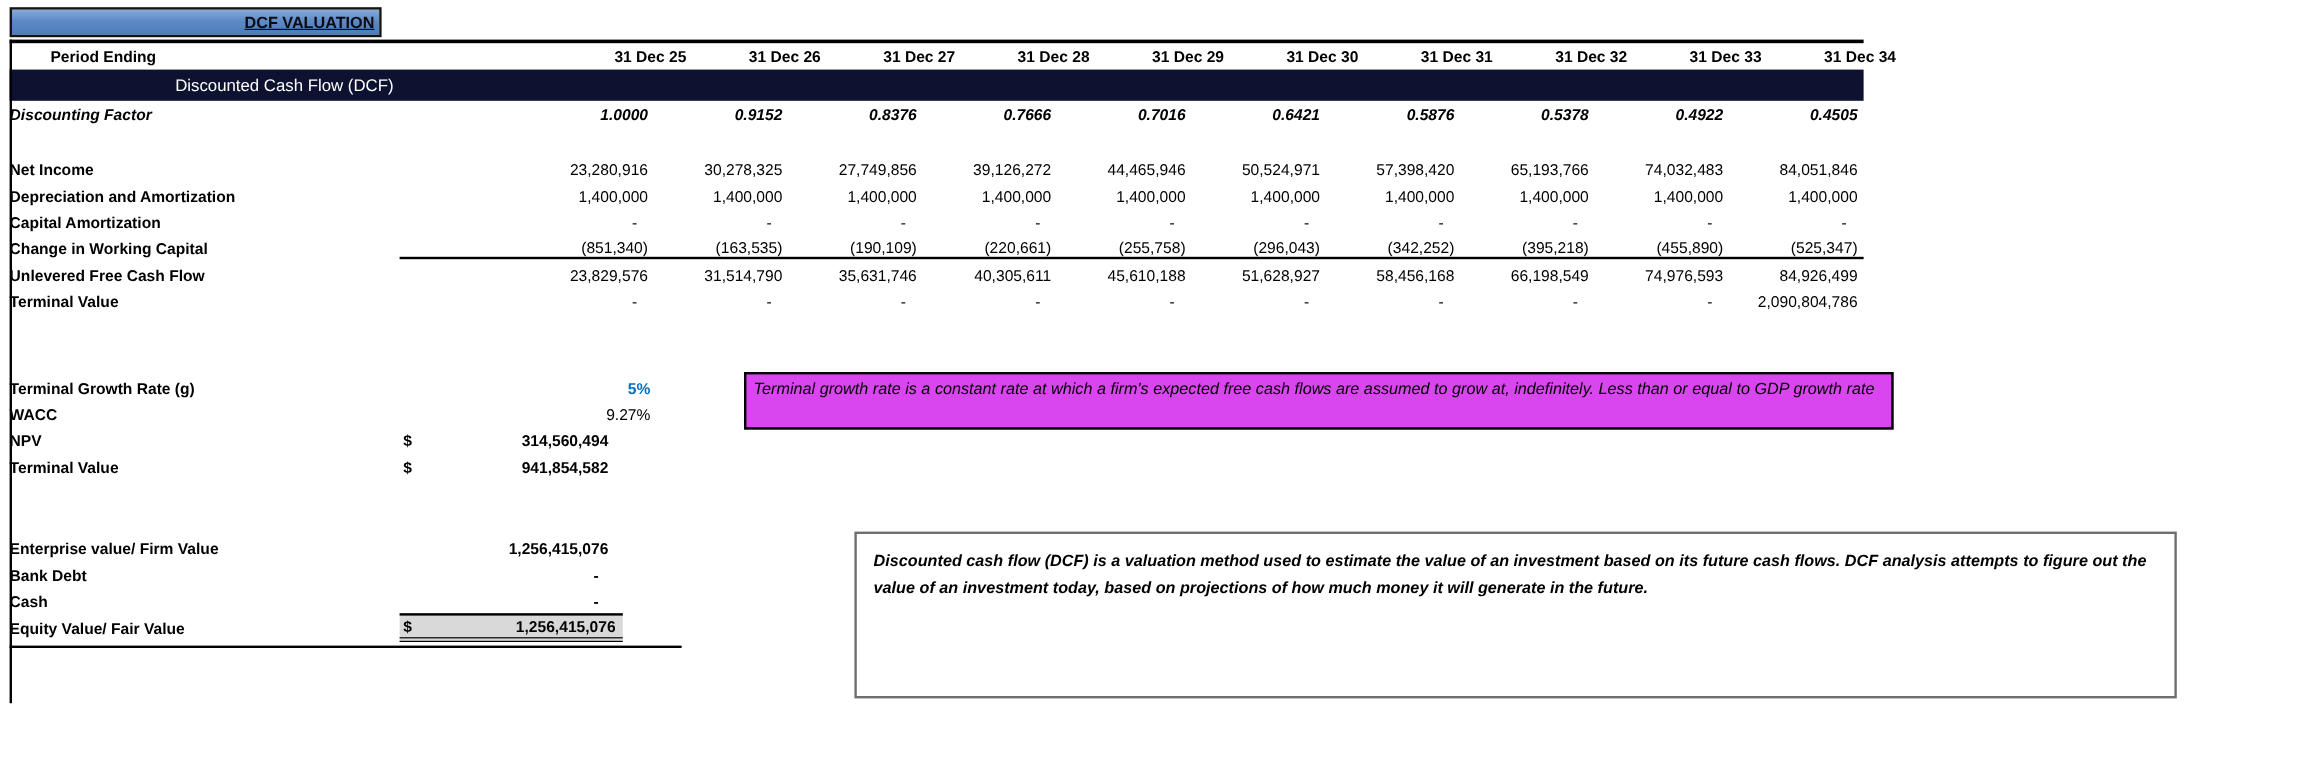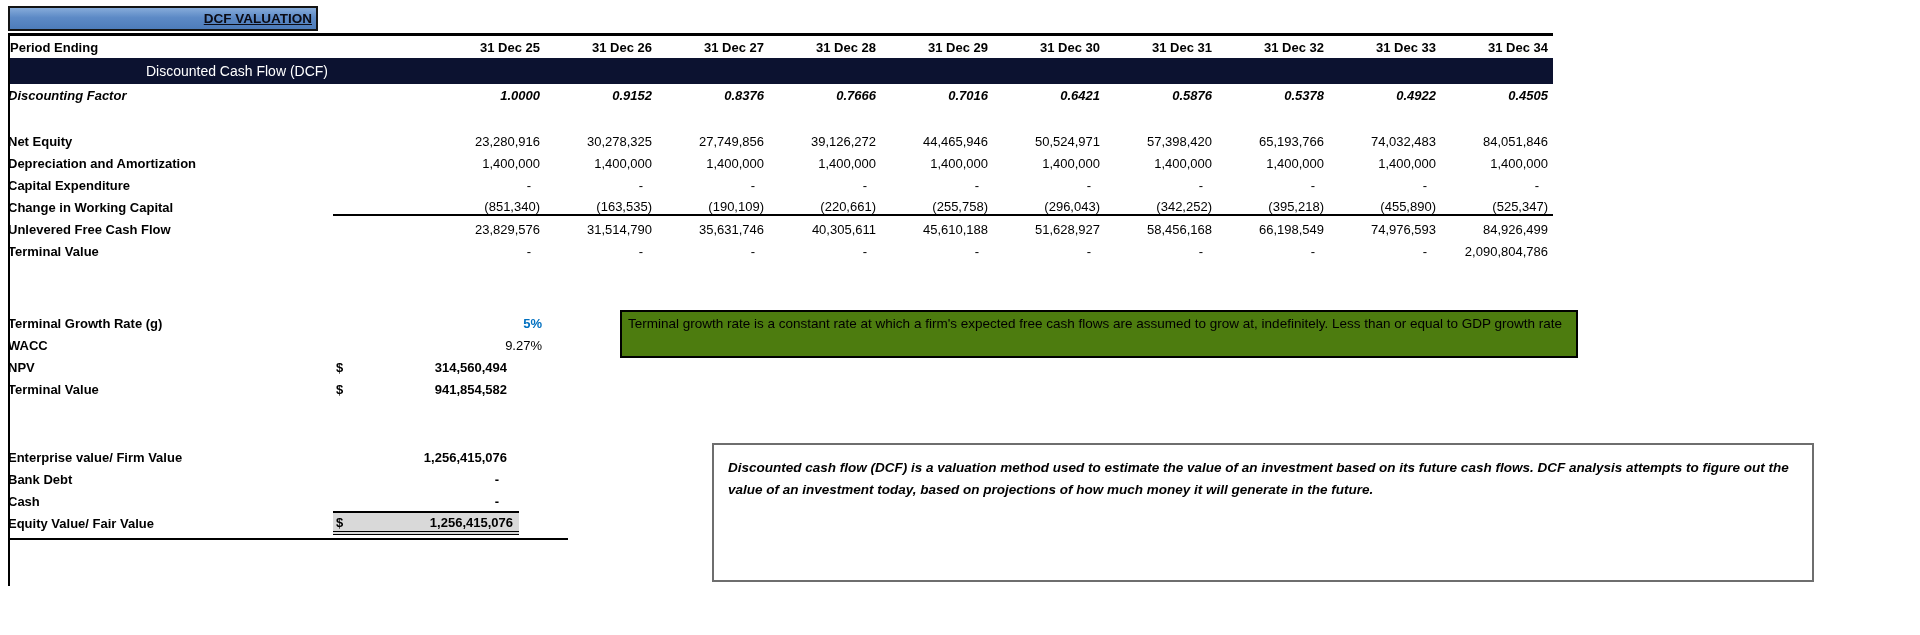--- a/index.html
+++ b/index.html
@@ -10,21 +10,21 @@
   .title-cell{position:absolute;left:8px;top:6px;width:310px;height:25px;
     background:linear-gradient(180deg,#86abda 0%,#5d8ac6 45%,#4d7cba 100%);
     border:2px solid #141414;box-sizing:border-box;display:flex;align-items:center;justify-content:flex-end;
     padding-right:4px;font-weight:700;font-size:13.5px;text-decoration:underline;color:#0b0b14;}
 
   
   .table{position:absolute;left:8px;top:33px;width:1545px;}
   .trow{display:flex;height:22px;align-items:center;box-sizing:border-box;}
   .header-row{border-top:3px solid #000;height:25px;}
   .cell-label{width:325px;text-align:left;padding-right:6px;box-sizing:border-box;font-weight:700;flex:none;}
-  .header-row .cell-label{text-align:left;padding-left:2px;}
+  .header-row .cell-label{text-align:left;padding-left:2px;margin-left:32px;}
   .vals{display:grid;grid-template-columns:20px 192px repeat(9,112px);flex:1;box-sizing:border-box;}
   .vcell{text-align:right;padding-right:5px;box-sizing:border-box;white-space:nowrap;}
   .period{font-weight:700;}
   .navy-row{background:var(--navy,#0c1230);color:#fff;height:26px;display:flex;align-items:center;}
   .navy-row .section-label{width:320px;text-align:right;font-size:14px;font-weight:400;}
   .factor-row .cell-label,.factor-row .vcell{font-style:italic;font-weight:700;}
   .spacer-row{height:24px;}
   .underline-row .vals{border-bottom:2px solid #000;}
   .dash{padding-right:14px;}
 
@@ -37,21 +37,21 @@
   .aval{width:160px;flex:none;text-align:right;font-weight:700;padding-right:6px;box-sizing:border-box;white-space:nowrap;}
   .aval.pct{width:193px;padding-right:4px;font-weight:400;}
   .aval.accent{color:var(--accent,#0070C0);font-weight:700;}
   .aval.dashv{padding-right:14px;}
   .hl{display:flex;width:186px;flex:none;background:var(--hl,#d9d9d9);
       border-top:2px solid #000;border-bottom:4px double #000;height:24px;align-items:center;box-sizing:border-box;}
   .hl .aval{width:166px;}
 
   
   .note-box{position:absolute;left:620px;top:310px;width:958px;height:48px;border:2px solid #000;
-    box-sizing:border-box;font-size:13.5px;line-height:20px;padding:2px 6px;background:#4d7c0f;}
+    box-sizing:border-box;font-style:italic;font-size:13.5px;line-height:20px;padding:2px 6px;background:#d946ef;}
   .desc-box{position:absolute;left:712px;top:443px;width:1102px;height:139px;border:2px solid #6e6e6e;
     box-sizing:border-box;font-style:italic;font-weight:700;font-size:13.5px;line-height:22px;padding:12px 14px;background:#fff;}
 
   
   .vline{position:absolute;left:8px;top:33px;width:2px;height:553px;background:#000;}
   .hrule{position:absolute;left:8px;top:538px;width:560px;height:2px;background:#000;}
 </style>
 </head>
 <body>
 
@@ -91,21 +91,21 @@
             <div class="vcell">0.7016</div>
             <div class="vcell">0.6421</div>
             <div class="vcell">0.5876</div>
             <div class="vcell">0.5378</div>
             <div class="vcell">0.4922</div>
             <div class="vcell">0.4505</div>
           </div>
         </div>
         <div class="spacer-row"></div>
         <div class="trow">
-          <div class="cell-label">Net Equity</div>
+          <div class="cell-label">Net Income</div>
           <div class="vals">
             <div class="vcell"></div>
             <div class="vcell">23,280,916</div>
             <div class="vcell">30,278,325</div>
             <div class="vcell">27,749,856</div>
             <div class="vcell">39,126,272</div>
             <div class="vcell">44,465,946</div>
             <div class="vcell">50,524,971</div>
             <div class="vcell">57,398,420</div>
             <div class="vcell">65,193,766</div>
@@ -123,21 +123,21 @@
             <div class="vcell">1,400,000</div>
             <div class="vcell">1,400,000</div>
             <div class="vcell">1,400,000</div>
             <div class="vcell">1,400,000</div>
             <div class="vcell">1,400,000</div>
             <div class="vcell">1,400,000</div>
             <div class="vcell">1,400,000</div>
           </div>
         </div>
         <div class="trow">
-          <div class="cell-label">Capital Expenditure</div>
+          <div class="cell-label">Capital Amortization</div>
           <div class="vals">
             <div class="vcell"></div>
             <div class="vcell dash">-</div>
             <div class="vcell dash">-</div>
             <div class="vcell dash">-</div>
             <div class="vcell dash">-</div>
             <div class="vcell dash">-</div>
             <div class="vcell dash">-</div>
             <div class="vcell dash">-</div>
             <div class="vcell dash">-</div>

